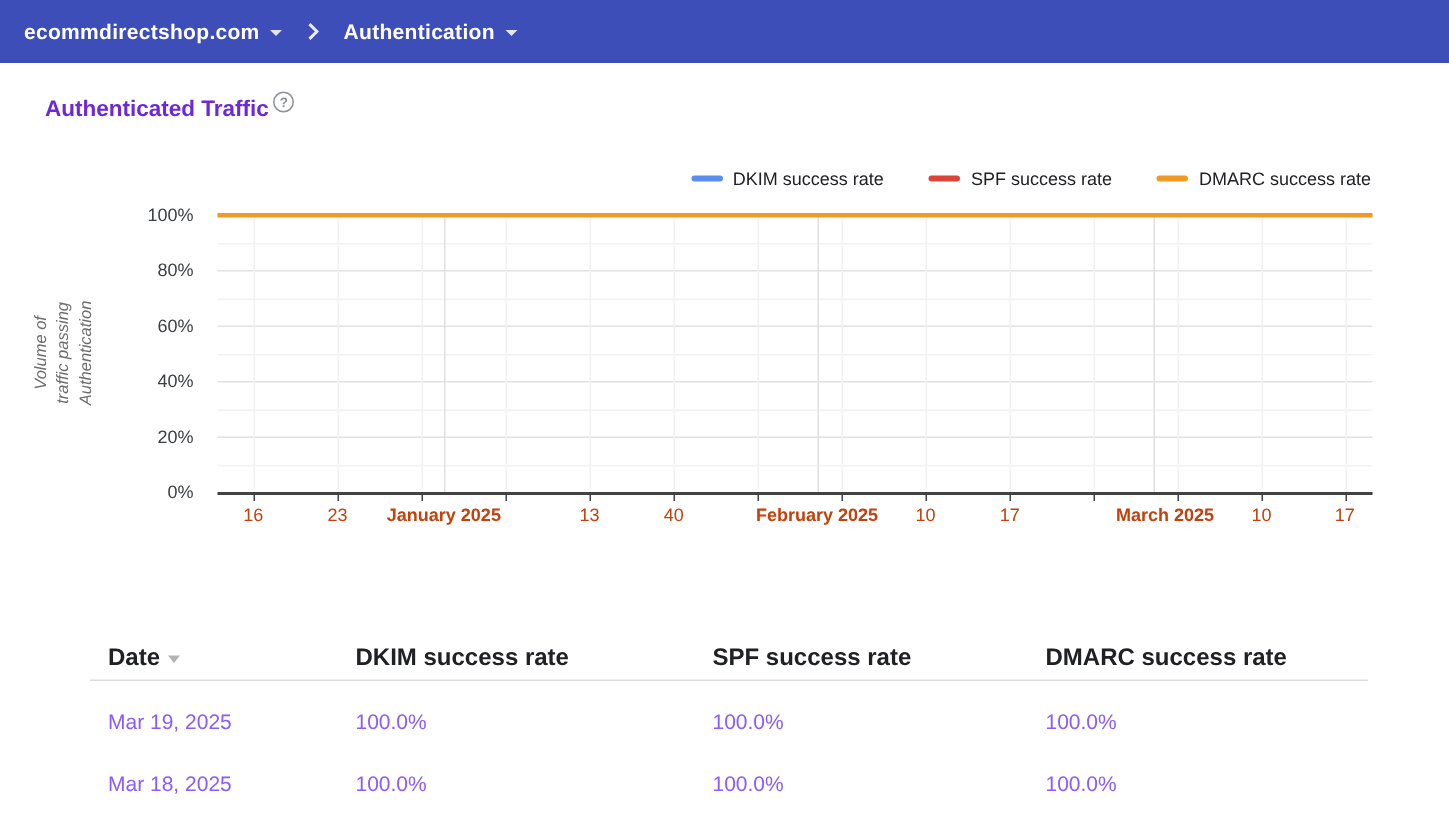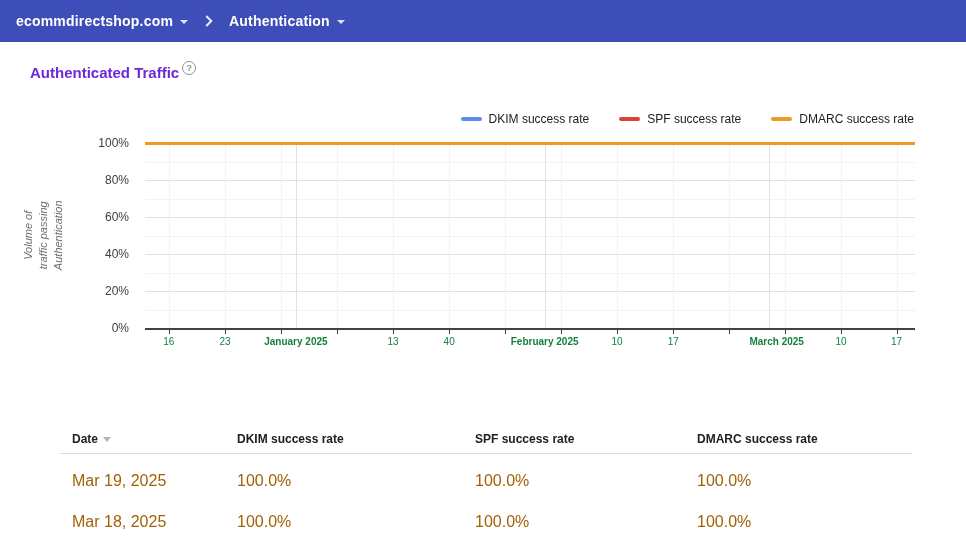--- a/index.html
+++ b/index.html
@@ -38,33 +38,33 @@
   .plot{position:absolute;left:145px;right:51px;top:43px;height:185px;border-bottom:2px solid #424242;background:#fff;}
   .hgrid{position:absolute;left:0;right:0;height:1px;}
   .hgrid.major{background:#e2e2e2;}
   .hgrid.minor{background:#f2f2f2;}
   .vgrid{position:absolute;top:0;bottom:0;width:1px;}
   .vgrid.week{background:#f2f2f2;}
   .vgrid.month{background:#e0e0e0;}
   .flat-line{position:absolute;left:0;right:0;top:-1px;height:3px;z-index:2;}
   .xtickmark{position:absolute;bottom:-6px;width:1px;height:4px;background:#424242;}
   .x-labels{position:absolute;left:145px;right:51px;top:236px;height:16px;}
-  .xtick{position:absolute;transform:translateX(-50%);font-size:10px;color:#15803d;white-space:nowrap;}
+  .xtick{position:absolute;transform:translateX(-50%);font-size:12px;color:#c2410c;white-space:nowrap;}
   .xtick.month{font-weight:700;}
 
   
   .table-section{position:absolute;top:425px;left:60px;width:852px;}
   .thead{display:grid;grid-template-columns:165px 238px 222px 1fr;padding-left:12px;height:28px;
          align-items:center;border-bottom:1px solid #dadce0;}
-  .th{font-size:12px;font-weight:700;color:#202124;display:flex;align-items:center;gap:5px;cursor:pointer;}
+  .th{font-size:16px;font-weight:700;color:#202124;display:flex;align-items:center;gap:5px;cursor:pointer;}
   .sort-caret{width:0;height:0;border-left:4px solid transparent;border-right:4px solid transparent;
               border-top:5px solid #b3b3b3;margin-top:1px;}
   .tbody{padding-top:6px;}
   .tr{display:grid;grid-template-columns:165px 238px 222px 1fr;padding-left:12px;height:41px;align-items:center;}
-  .td{font-size:16px;color:#a16207;}
+  .td{font-size:14px;color:#8b5cf6;}
 </style>
 </head>
 <body>
 
 <div class="canvas">
 
   <header class="top-bar" style="background: rgb(61, 78, 184);">
     <div class="dropdown">
       <span class="dd-label">ecommdirectshop.com</span>
       <span class="caret"></span>

